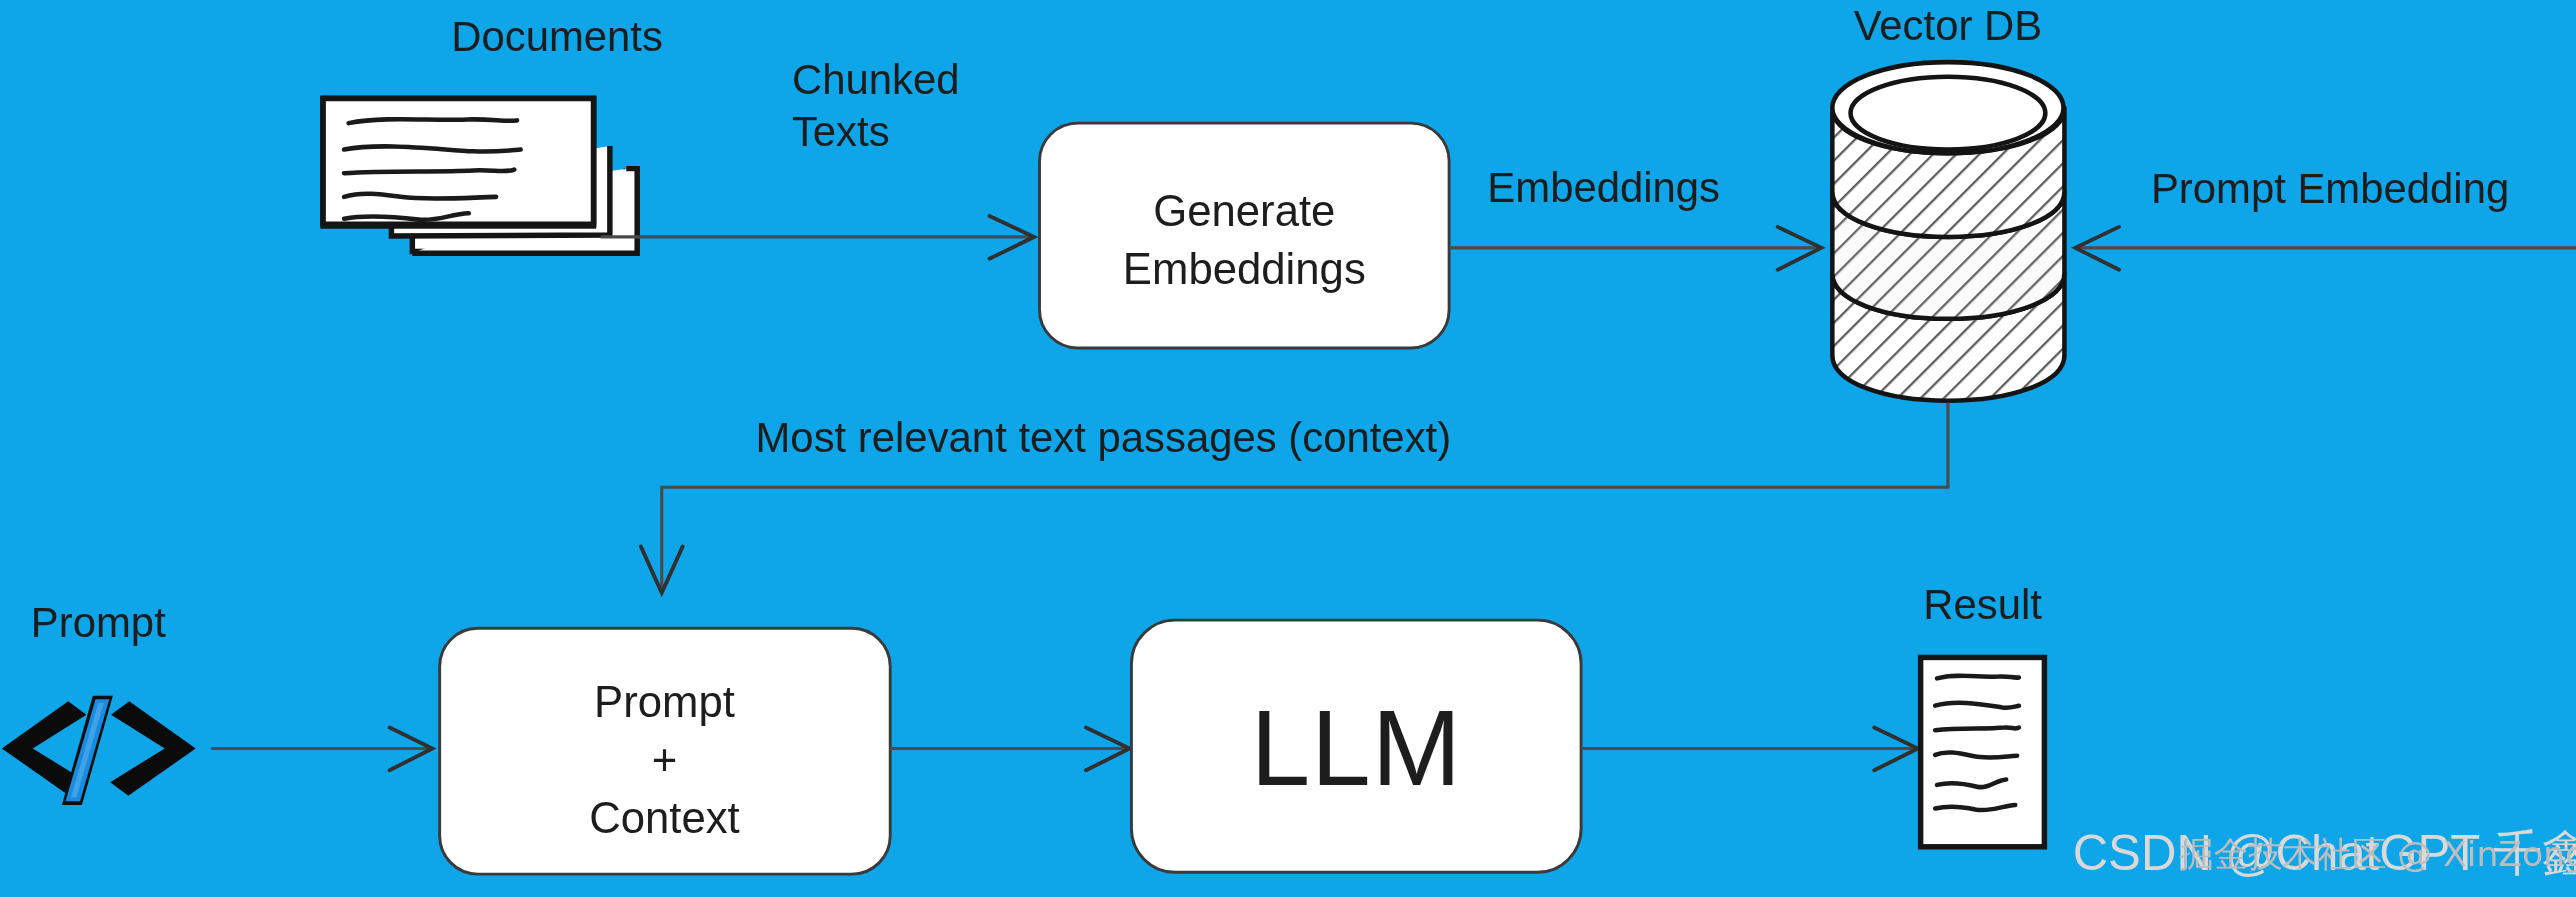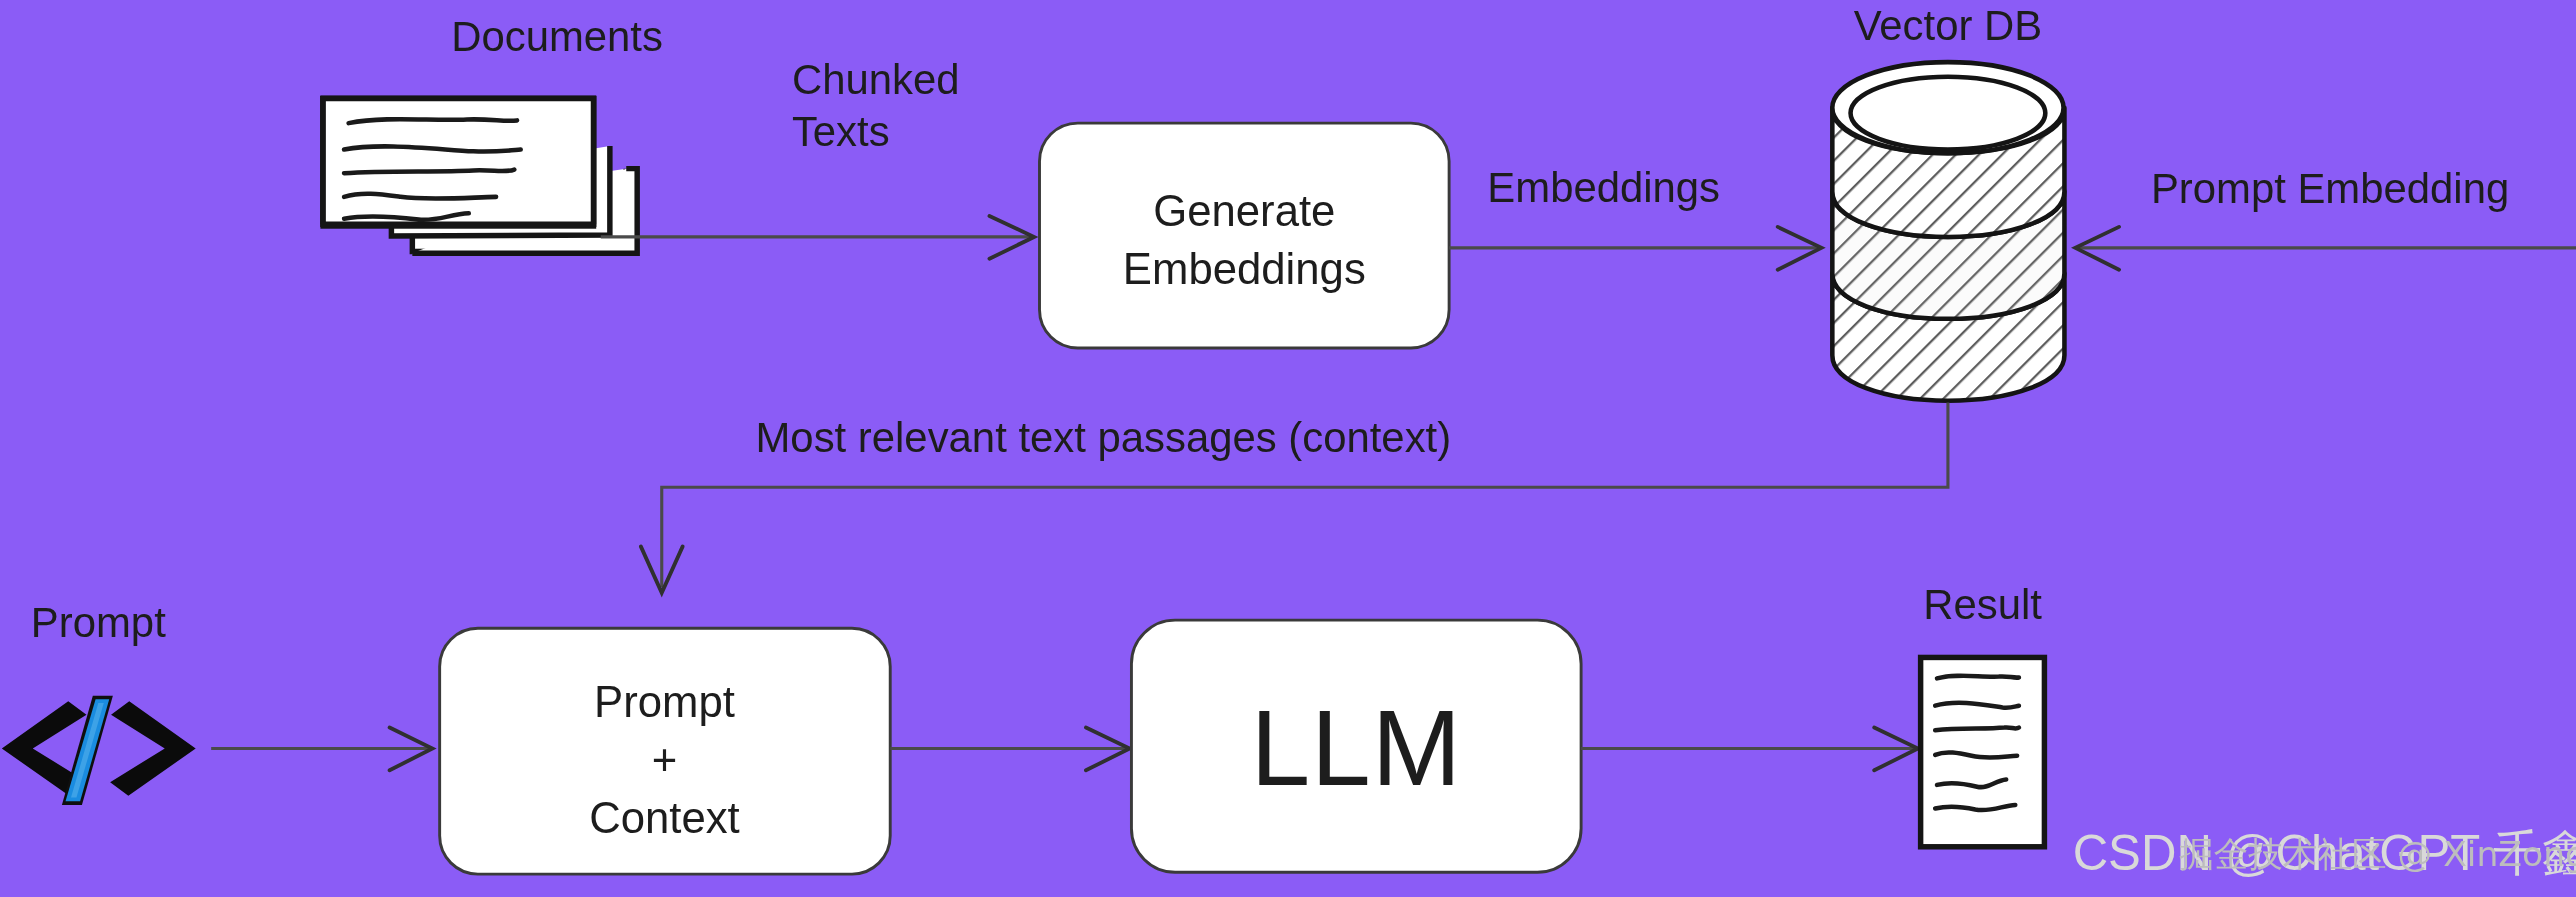--- a/index.html
+++ b/index.html
@@ -12,21 +12,21 @@
     font-family: "Liberation Sans", sans-serif;
     width: 2576px;
     height: 898px;
     overflow: hidden;
     position: relative;
   }
   #diagram-root {
     position: relative;
     width: 2576px;
     height: 898px;
-    background: #8b5cf6;
+    background: #0ea5e9;
   }
   svg.canvas {
     position: absolute;
     top: 0;
     left: 0;
     width: 2576px;
     height: 898px;
     display: block;
   }
   text {

